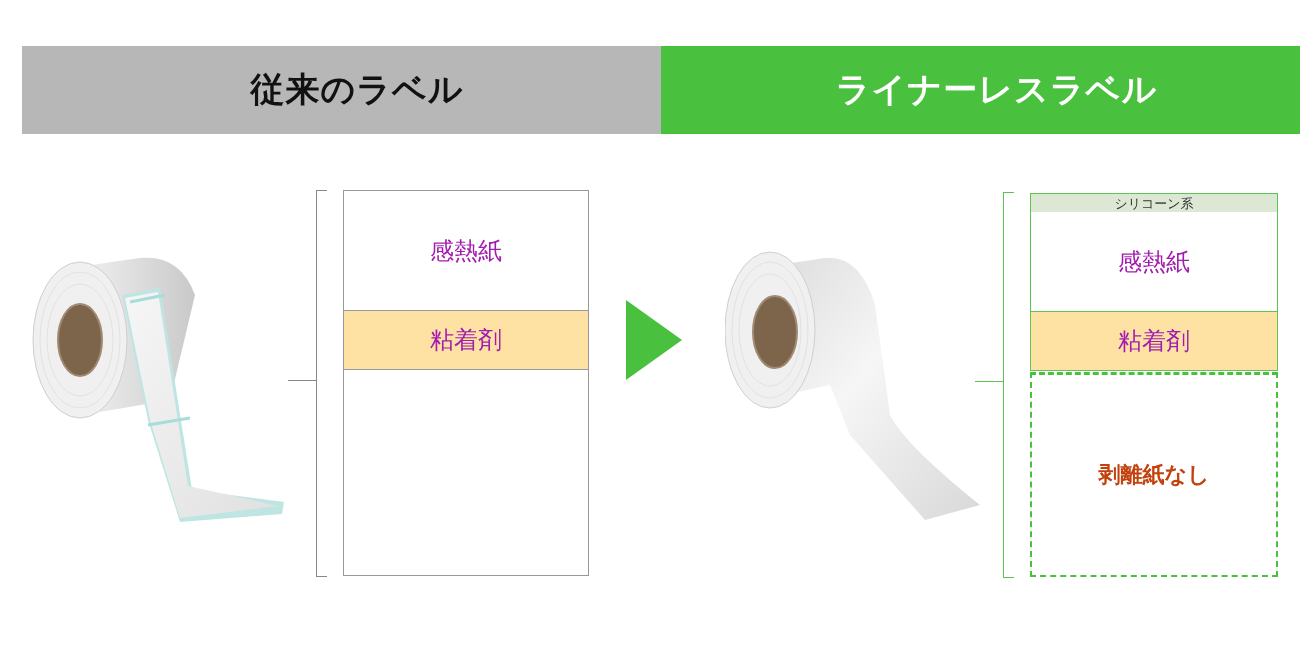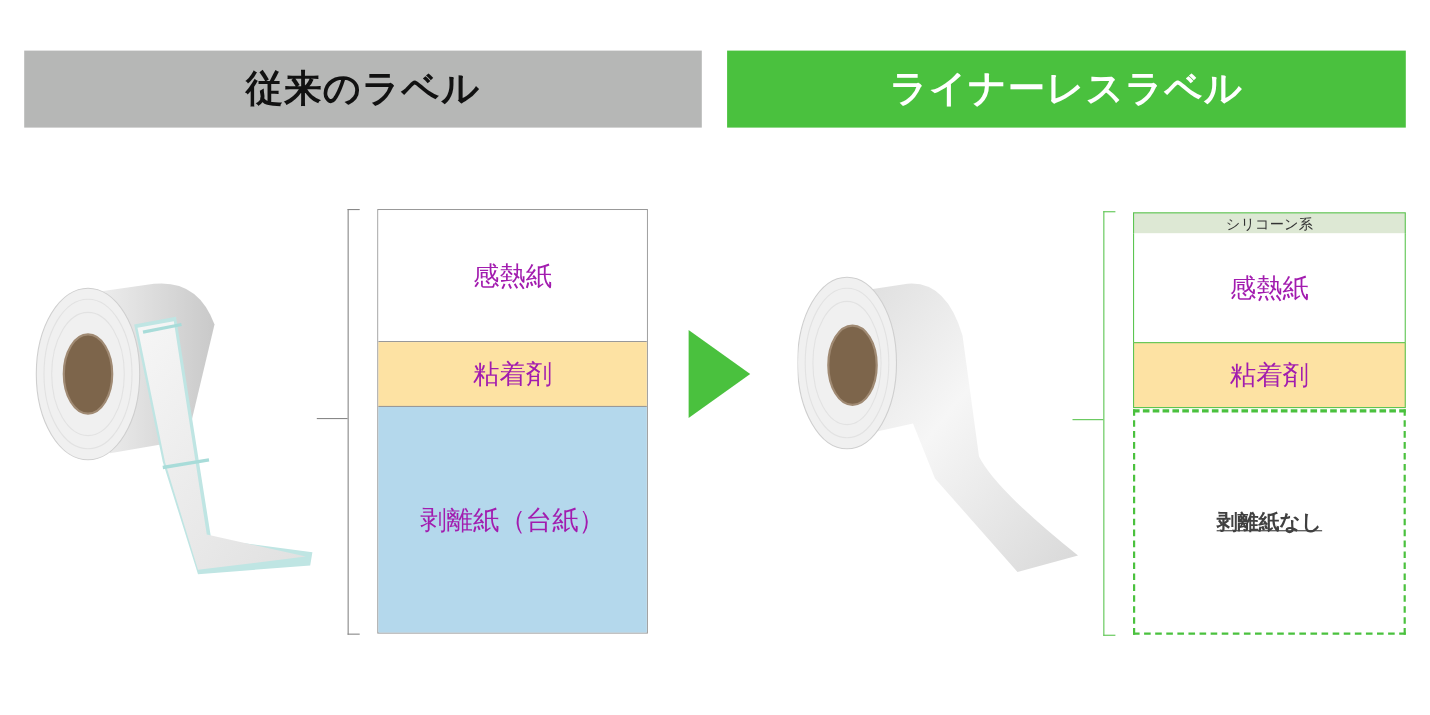--- a/index.html
+++ b/index.html
@@ -1,19 +1,19 @@
 <!DOCTYPE html>
 <html><head>
 <meta charset="utf-8">
 <style>
   html, body { margin: 0; padding: 0; background: #ffffff; }
   body { width: 1300px; height: 650px; position: relative; overflow: hidden;
          font-family: "DejaVu Sans", "Liberation Sans", sans-serif; color: #222; }
-  .banner { position: absolute; top: 46px; height: 70px; display: flex; align-items: center;
-            justify-content: center; font-size: 34px; font-weight: bold; letter-spacing: 1px; }
+  .banner { position: absolute; top: 46px; height: 88px; display: flex; align-items: center;
+            justify-content: center; font-size: 34px; font-weight: bold; letter-spacing: 1px; padding-left: 27px; }
   .banner-left { left: 22px; width: 616px; background: #b6b7b6; color: #111; }
   .banner-right { left: 661px; width: 617px; background: #4ac13e; color: #fff; justify-content: center; }
 
   .bracket { position: absolute; border: 1.5px solid #888; border-right: none; }
   .bracket-tick { position: absolute; height: 0; border-top: 1.5px solid #888; }
 
   .stack { position: absolute; box-sizing: border-box; }
   .layer { position: absolute; left: 0; right: 0; display: flex; align-items: center;
            justify-content: center; box-sizing: border-box; font-size: 24px; color: #a21caf; }
 
@@ -22,21 +22,21 @@
   .stack-left .l1 { top: 0; height: 120px; background: #fff; border-bottom: 1.5px solid #999; }
   .stack-left .l2 { top: 120px; height: 59px; background: #fde2a3; border-bottom: 1.5px solid #999; }
   .stack-left .l3 { top: 179px; bottom: 0; background: #b4d8ec; }
 
   
   .stack-right { left: 1030px; top: 191px; width: 248px; height: 386px; }
   .r0 { top: 2px; height: 21px; background: #dde8d4; border: 1.5px solid #5cc552; font-size: 13px; color: #333; }
   .r1 { top: 21px; height: 99px; background: #fff; border-left: 1.5px solid #5cc552; border-right: 1.5px solid #5cc552; }
   .r2 { top: 120px; height: 60px; background: #fde2a3; border: 1.5px solid #5cc552; }
   .r3 { top: 181px; bottom: 0; border: 2px dashed #4ac13e; border-top: 3px dashed #4ac13e;
-        color: #404040; font-weight: bold; font-size: 19px; text-decoration: underline; }
+        color: #c2410c; font-weight: bold; font-size: 22px; }
 
   .arrow { position: absolute; left: 626px; top: 300px; width: 0; height: 0;
            border-top: 40px solid transparent; border-bottom: 40px solid transparent;
            border-left: 56px solid #4ac13e; }
   .roll { position: absolute; }
 </style>
 </head>
 <body>
 
 <div class="banner banner-left">
@@ -78,23 +78,20 @@
 <div class="bracket" style="left:316px;top:190px;width:10px;height:385px;"></div>
 <div class="bracket-tick" style="left:288px;top:380px;width:28px;"></div>
 
 <div class="stack stack-left">
   <div class="layer l1">
     <span>感熱紙</span>
   </div>
   <div class="layer l2">
     <span>粘着剤</span>
   </div>
-  <div class="layer l3">
-    <span>剥離紙（台紙）</span>
-  </div>
 </div>
 
 <div class="arrow"></div>
 
 <svg class="roll" style="left:725px;top:245px" width="270" height="285" viewBox="0 0 270 285">
   <defs>
     <linearGradient id="rstrip" x1="0" y1="0" x2="1" y2="1">
       <stop offset="0" stop-color="#dcdcdc"></stop>
         <stop offset="0.45" stop-color="#f6f6f6"></stop>
         <stop offset="1" stop-color="#d8d8d8"></stop>

